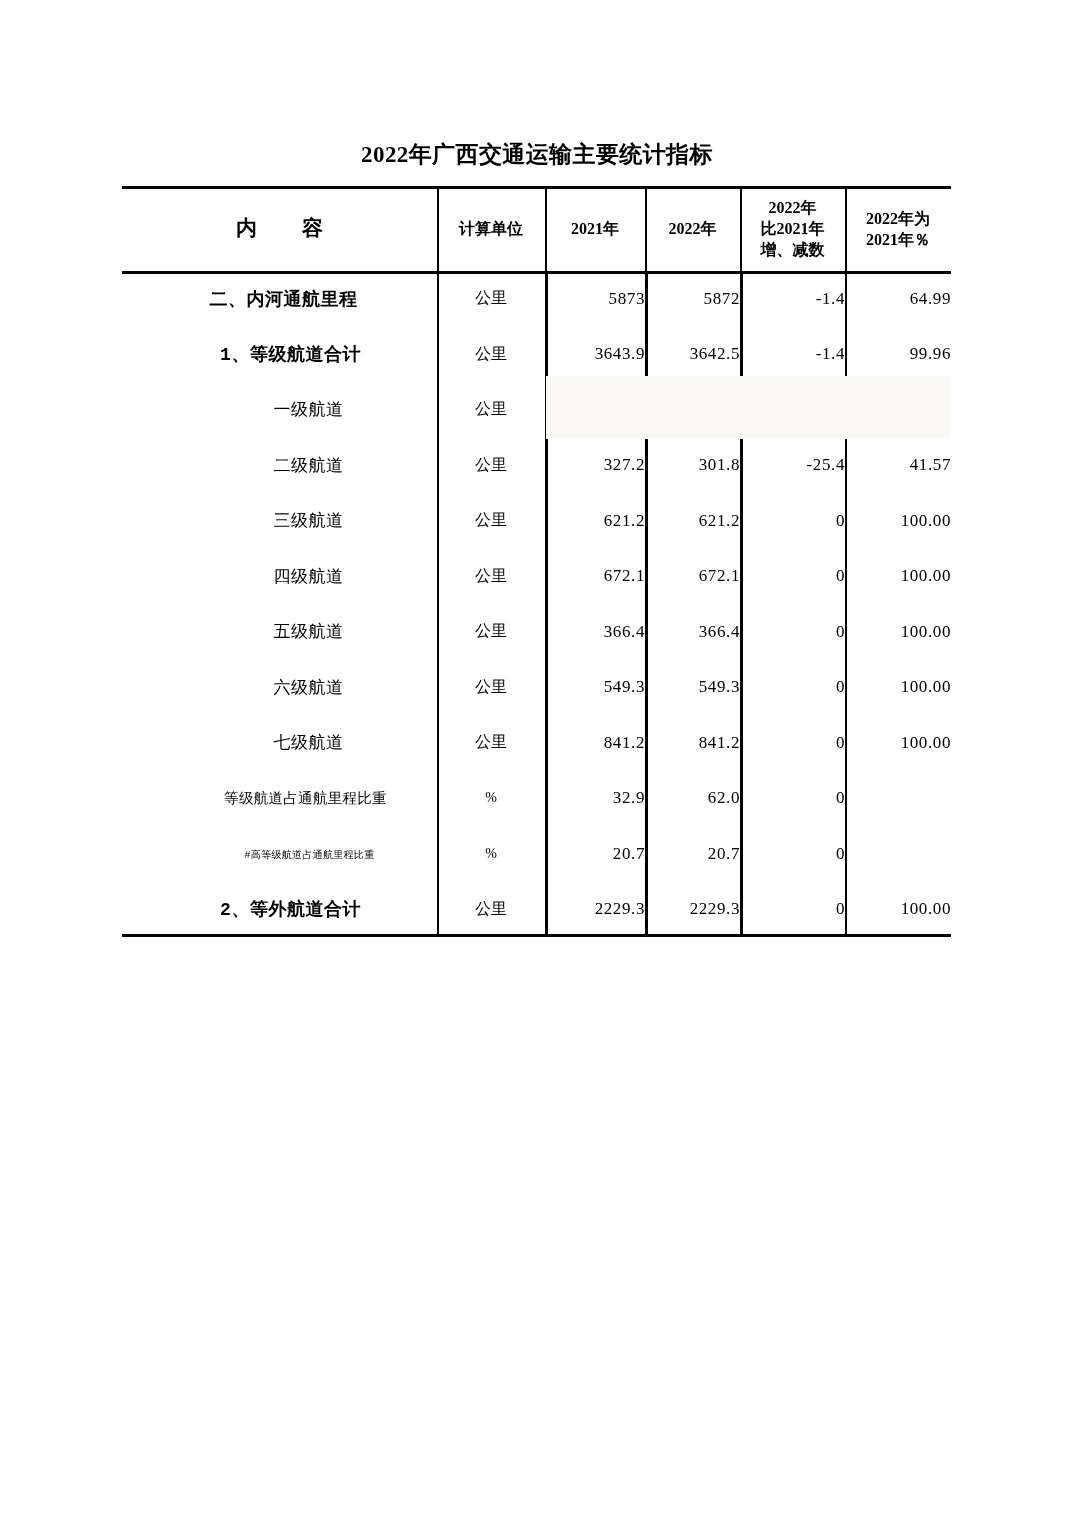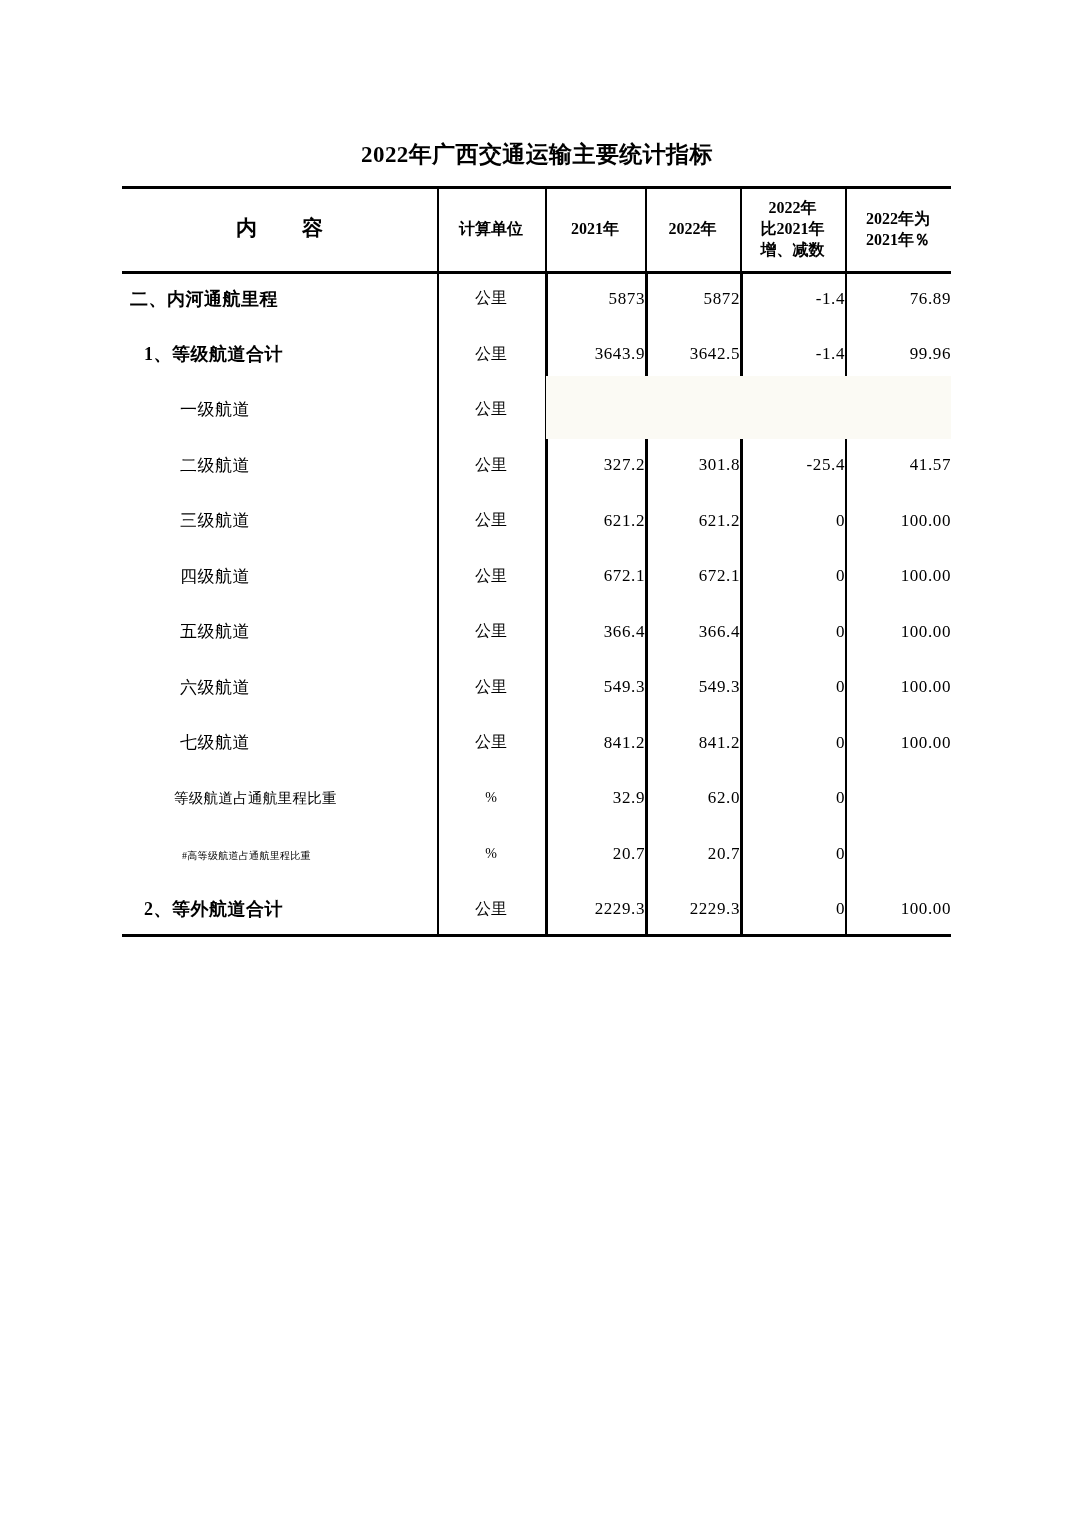--- a/index.html
+++ b/index.html
@@ -99,23 +99,24 @@
     text-indent: 12px;
     font-weight: bold;
   }
   th.head-unit {
     font-size: 16px;
   }
 
   tbody tr { height: 55.5px; }
 
   td.cell-name {
-    text-align: left;
+    text-align: center;
     font-size: 17px;
     white-space: nowrap;
+    font-family: Liberation Mono, monospace;
   }
   td.cell-name .lvl-0 { padding-left: 8px;  font-weight: bold; font-size: 18px; letter-spacing: 0.5px; }
   td.cell-name .lvl-1 { padding-left: 22px; font-weight: bold; font-size: 18px; letter-spacing: 0.5px; }
   td.cell-name .lvl-2 { padding-left: 58px; font-weight: normal; font-size: 17px; letter-spacing: 0.5px; }
   td.cell-name .lvl-3 { padding-left: 52px; font-weight: normal; font-size: 14.5px; letter-spacing: 0.3px; }
   td.cell-name .lvl-4 { padding-left: 60px; font-weight: normal; font-size: 10px; letter-spacing: 0.3px; }
 
   td.cell-unit {
     text-align: center;
     font-size: 16px;
@@ -196,21 +197,21 @@
           </th>
         </tr>
       </thead>
       <tbody id="table-body">
           <tr>
             <td class="cell-name"><span class="lvl-0">二、内河通航里程</span></td>
             <td class="cell-unit">公里</td>
             <td class="cell-num">5873</td>
             <td class="cell-num">5872</td>
             <td class="cell-num">-1.4</td>
-            <td class="cell-pct">76.89</td>
+            <td class="cell-pct">64.99</td>
           </tr>
           <tr>
             <td class="cell-name"><span class="lvl-1">1、等级航道合计</span></td>
             <td class="cell-unit">公里</td>
             <td class="cell-num">3643.9</td>
             <td class="cell-num">3642.5</td>
             <td class="cell-num">-1.4</td>
             <td class="cell-pct">99.96</td>
           </tr>
           <tr>

